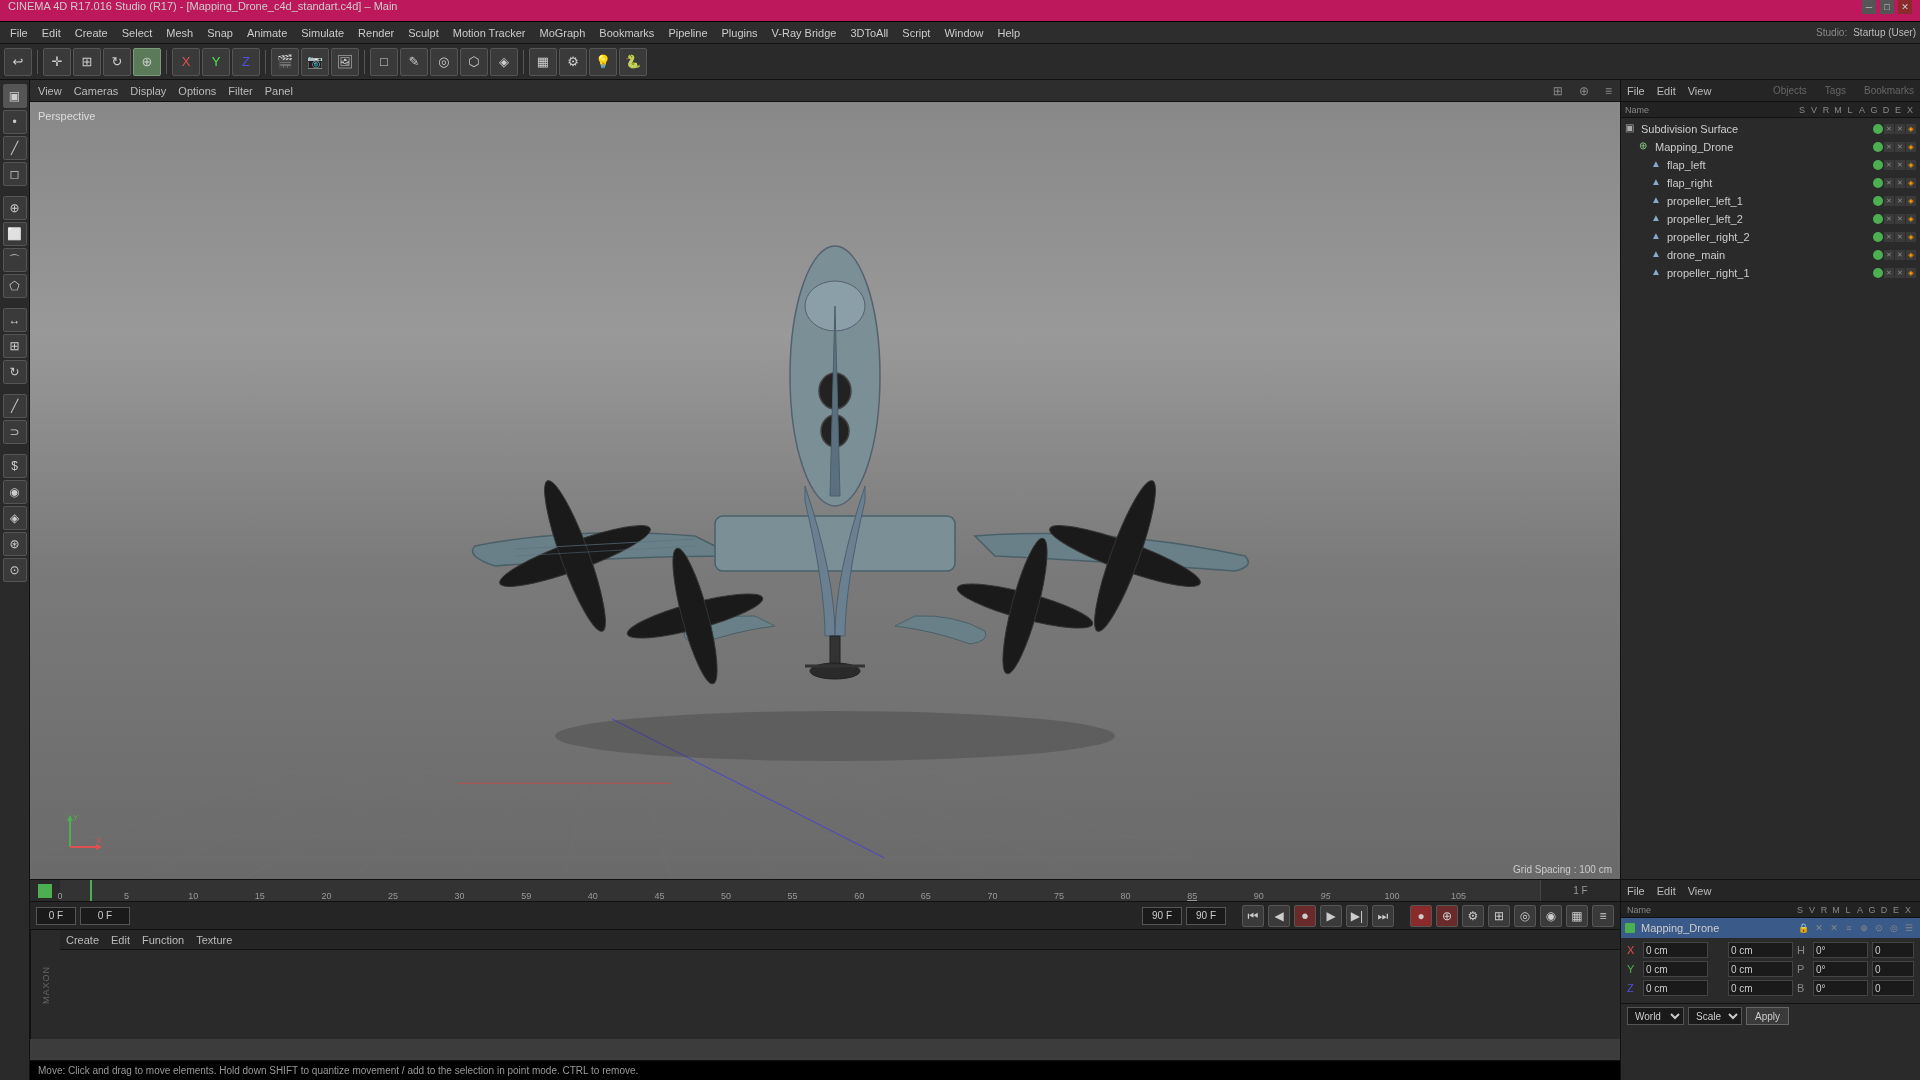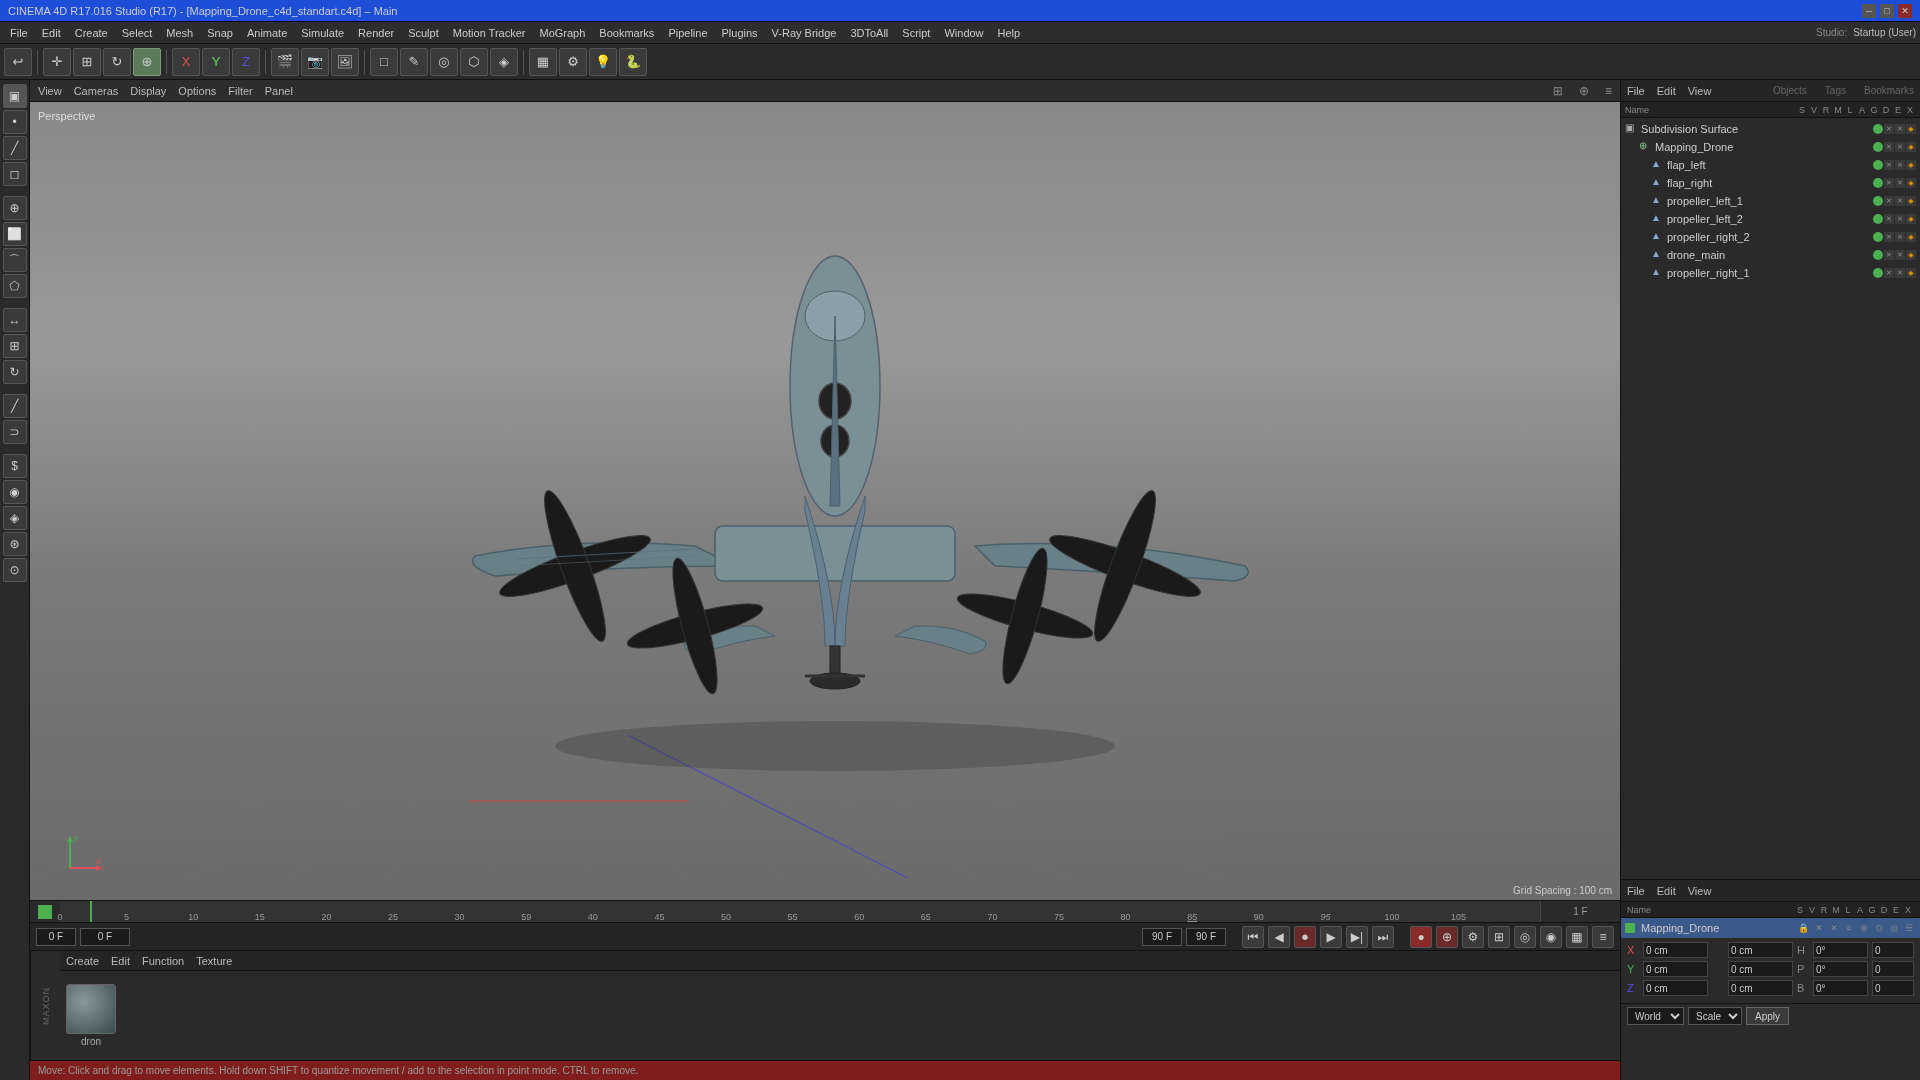--- a/index.html
+++ b/index.html
@@ -10,23 +10,22 @@
       background: #3c3c3c;
       font-family: Arial, sans-serif;
       font-size: 11px;
       color: #ccc;
       user-select: none;
     }
 
     
     #title-bar {
       height: 22px;
-      background: #1d4ed8;
-      display: flex;
-      align-items: center;
+      background: #be185d;
+      display: flex;
       justify-content: space-between;
       padding: 0 8px;
       border-bottom: 1px solid #000;
     }
     #title-bar .win-controls { display: flex; gap: 4px; }
     #title-bar .win-btn {
       width: 14px; height: 14px;
       background: #555; border: none; cursor: pointer;
       font-size: 9px; color: #ccc; display: flex; align-items: center; justify-content: center;
     }
@@ -328,25 +327,26 @@
       background: #1a1a1a;
       border: 1px solid #444;
       color: #ccc;
       font-size: 10px;
       padding: 0 2px;
     }
 
     
     #status-bar {
       height: 20px;
-      background: #7f1d1d;
+      background: #000000;
       display: flex;
       align-items: center;
       padding: 0 8px;
       border-top: 1px solid #111;
+      margin-top: 21px;
     }
     .status-text { font-size: 10px; color: #999; }
 
     
     #transform-row {
       display: flex;
       align-items: center;
       gap: 4px;
       padding: 3px 6px;
       background: #2a2a2a;
@@ -667,26 +667,20 @@
     <div id="bottom-panel">
       <div id="bottom-main">
         <div id="left-bottom-brand">MAXON</div>
         <div id="material-panel">
           <div id="material-toolbar">
             <span class="mat-menu">Create</span>
             <span class="mat-menu">Edit</span>
             <span class="mat-menu">Function</span>
             <span class="mat-menu">Texture</span>
           </div>
-          <div id="material-content">
-            <div>
-              <div class="material-swatch"></div>
-              <div class="mat-label">dron</div>
-            </div>
-          </div>
         </div>
       </div>
     </div>
 
     <div id="status-bar">
       <span class="status-text">Move: Click and drag to move elements. Hold down SHIFT to quantize movement / add to the selection in point mode. CTRL to remove.</span>
     </div>
   </div>
 
   <div id="right-panel">

